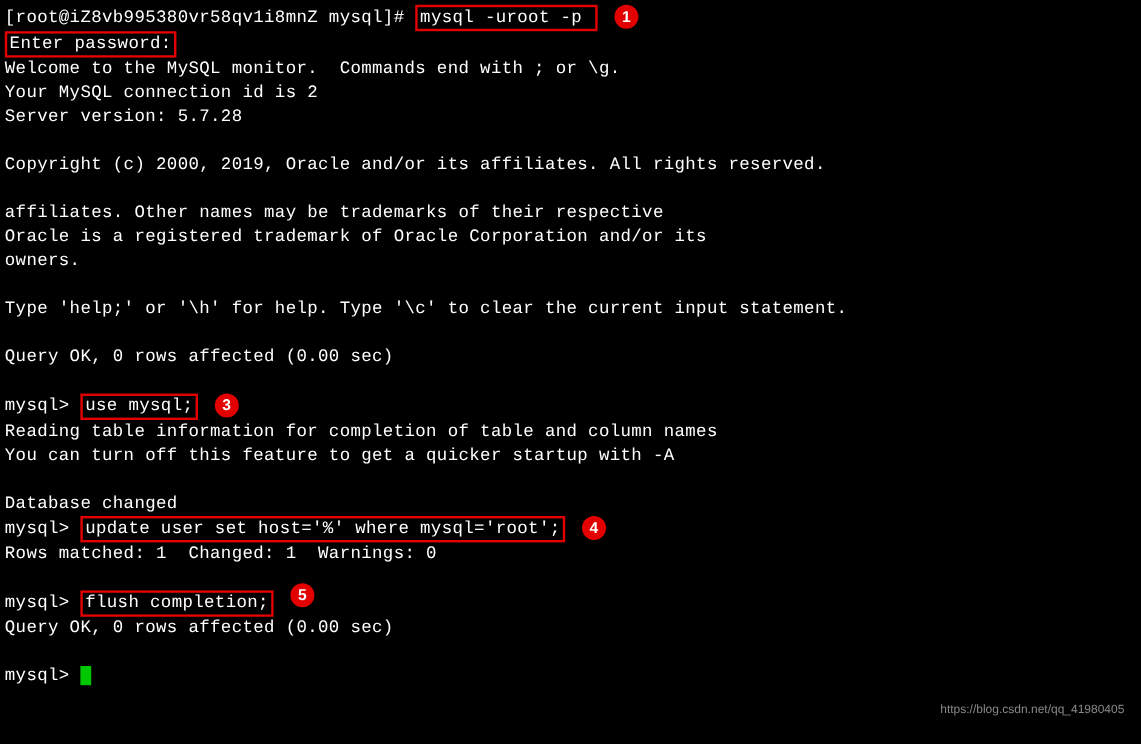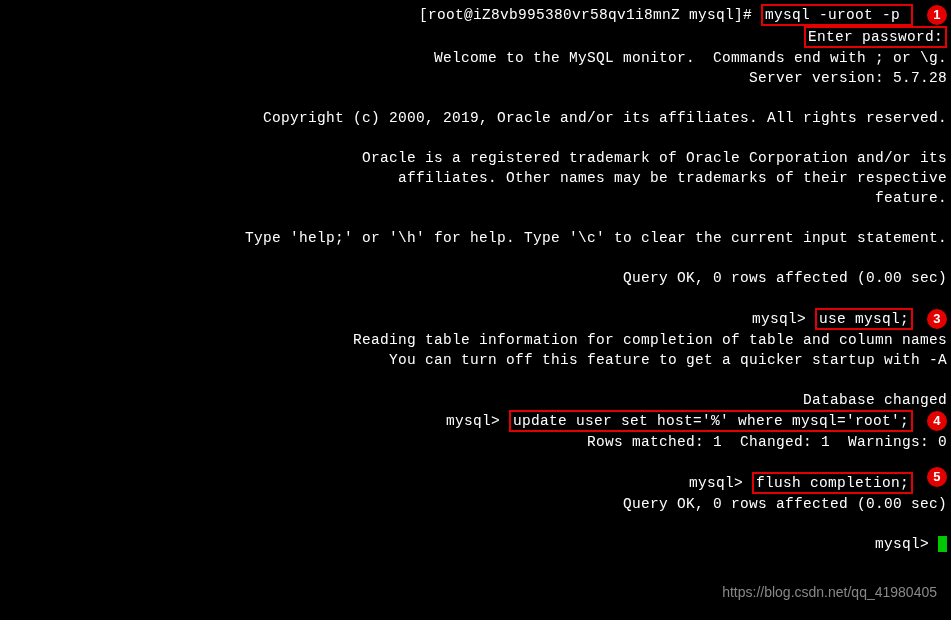--- a/index.html
+++ b/index.html
@@ -1,15 +1,15 @@
 <!DOCTYPE html>
 <html><head>
   <meta charset="utf-8">
   <style>
-    * { margin: 0; padding: 0; box-sizing: border-box; text-align: right; }
+    * { margin: 0; padding: 0; box-sizing: border-box; }
     body {
       background: #000;
       color: #fff;
       font-family: 'Courier New', Consolas, monospace;
       font-size: 14.5px;
       line-height: 20px;
       padding: 4px;
       width: 951px;
       height: 620px;
       position: relative;
@@ -46,41 +46,42 @@
       height: 16px;
       background: #00c800;
       vertical-align: middle;
     }
     .watermark {
       position: absolute;
       bottom: 18px;
       right: 14px;
       color: #888;
       font-family: Arial, sans-serif;
-      font-size: 14px;
+      font-size: 10px;
       letter-spacing: 0;
     }
   </style>
 </head>
 <body>
 
 <div class="terminal">
 
 <div class="line"><span>[root@iZ8vb995380vr58qv1i8mnZ mysql]# </span><span class="highlight">mysql -uroot -p </span><span class="badge">1</span></div>
 
 <div class="line"><span class="highlight">Enter password:</span></div>
 
 <div class="line">Welcome to the MySQL monitor.  Commands end with ; or \g.</div>
+<div class="line">Your MySQL connection id is 2</div>
 <div class="line">Server version: 5.7.28</div>
 <div class="line">&nbsp;</div>
 <div class="line">Copyright (c) 2000, 2019, Oracle and/or its affiliates. All rights reserved.</div>
 <div class="line">&nbsp;</div>
+<div class="line">affiliates. Other names may be trademarks of their respective</div>
 <div class="line">Oracle is a registered trademark of Oracle Corporation and/or its</div>
-<div class="line">affiliates. Other names may be trademarks of their respective</div>
-<div class="line">feature.</div>
+<div class="line">owners.</div>
 <div class="line">&nbsp;</div>
 <div class="line">Type 'help;' or '\h' for help. Type '\c' to clear the current input statement.</div>
 <div class="line">&nbsp;</div>
 
 <div class="line">Query OK, 0 rows affected (0.00 sec)</div>
 <div class="line">&nbsp;</div>
 
 <div class="line"><span>mysql&gt; </span><span class="highlight">use mysql;</span><span class="badge">3</span></div>
 <div class="line">Reading table information for completion of table and column names</div>
 <div class="line">You can turn off this feature to get a quicker startup with -A</div>

